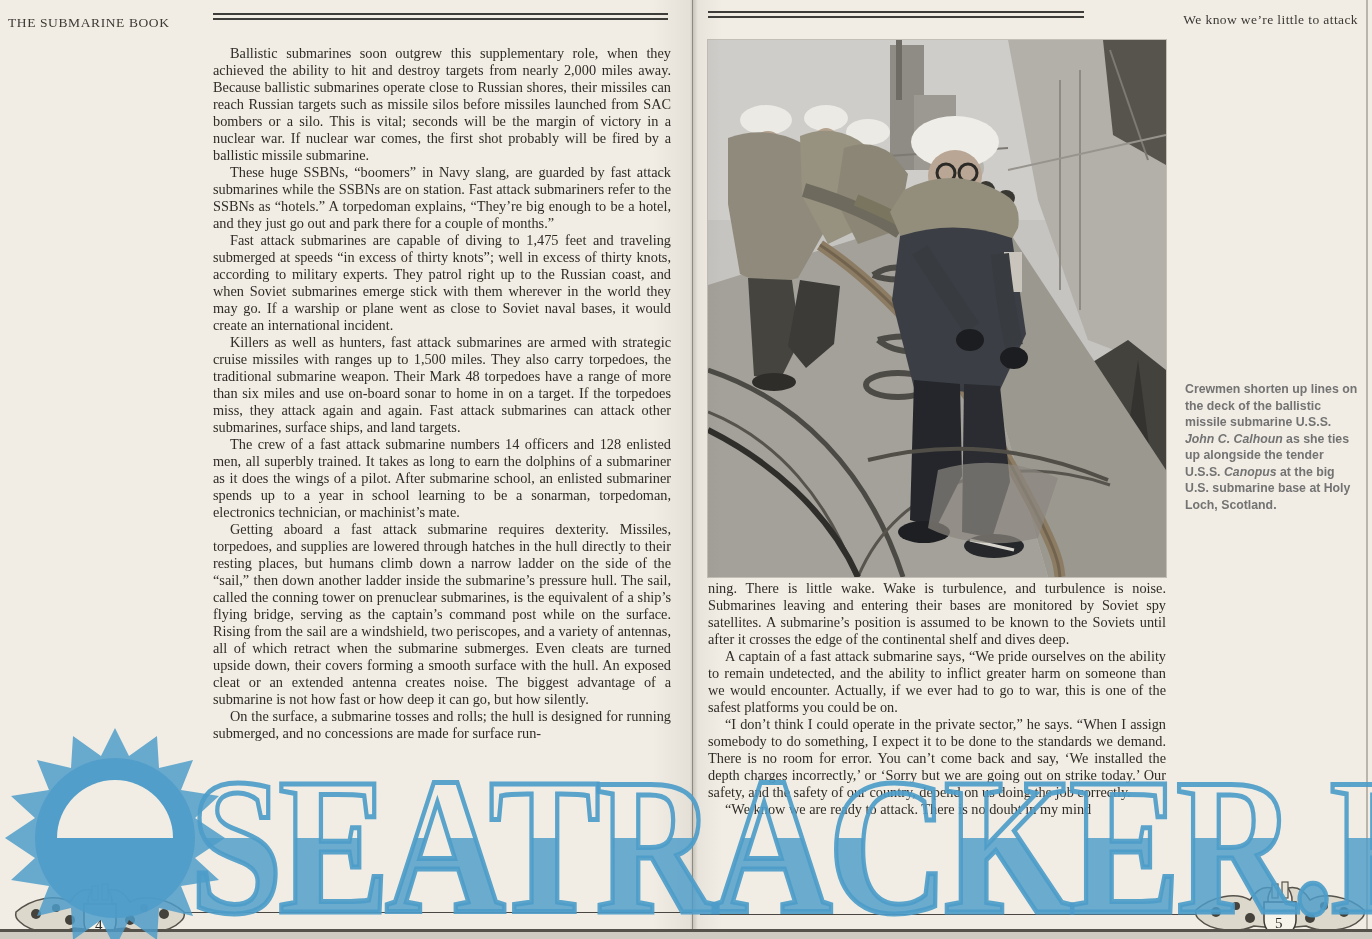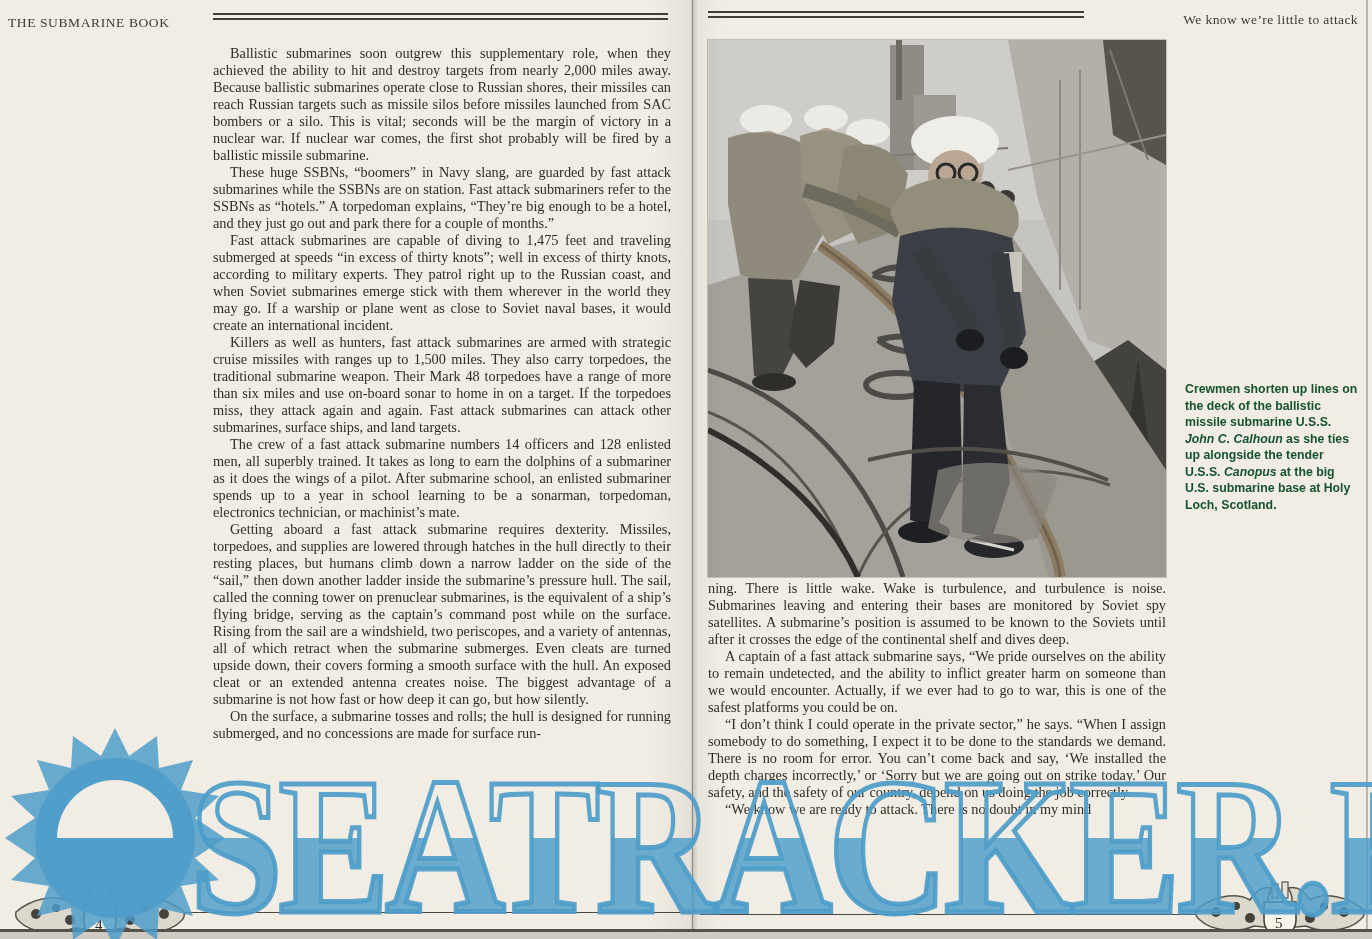--- a/index.html
+++ b/index.html
@@ -25,21 +25,21 @@
   .col-right { left: 708px; top: 580px; }
   .col-right p:first-child { text-indent: 0; }
 
   
   .photo { position: absolute; left: 708px; top: 40px; width: 458px; height: 537px;
            outline: 1px solid rgba(60,55,45,.25); background:#c9c7c3; }
 
   
   .caption { position: absolute; left: 1185px; top: 381px; width: 176px;
              font-family: "Liberation Sans", sans-serif; font-weight: bold;
-             font-size: 12.3px; line-height: 16.5px; color: #14532d; }
+             font-size: 12.3px; line-height: 16.5px; color: #737373; }
   .caption .it { font-style: italic; }
 
   
   .footrule { position: absolute; height: 0; border-top: 1.5px solid #4a4742; }
   .footrule-left  { left: 163px; top: 912px; width: 529px; }
   .footrule-right { left: 700px; top: 914px; width: 497px; }
   .ornament { position: absolute; }
   .ornament-left  { left: 12px;  top: 880px; }
   .ornament-right { left: 1192px; top: 878px; }
   .folio { font-size: 15px; fill: #2c2a26; font-family: "Liberation Serif", serif; }

